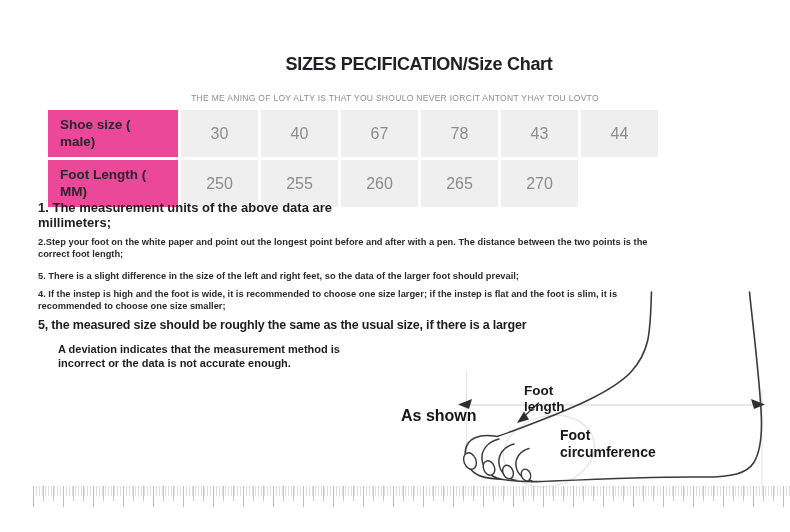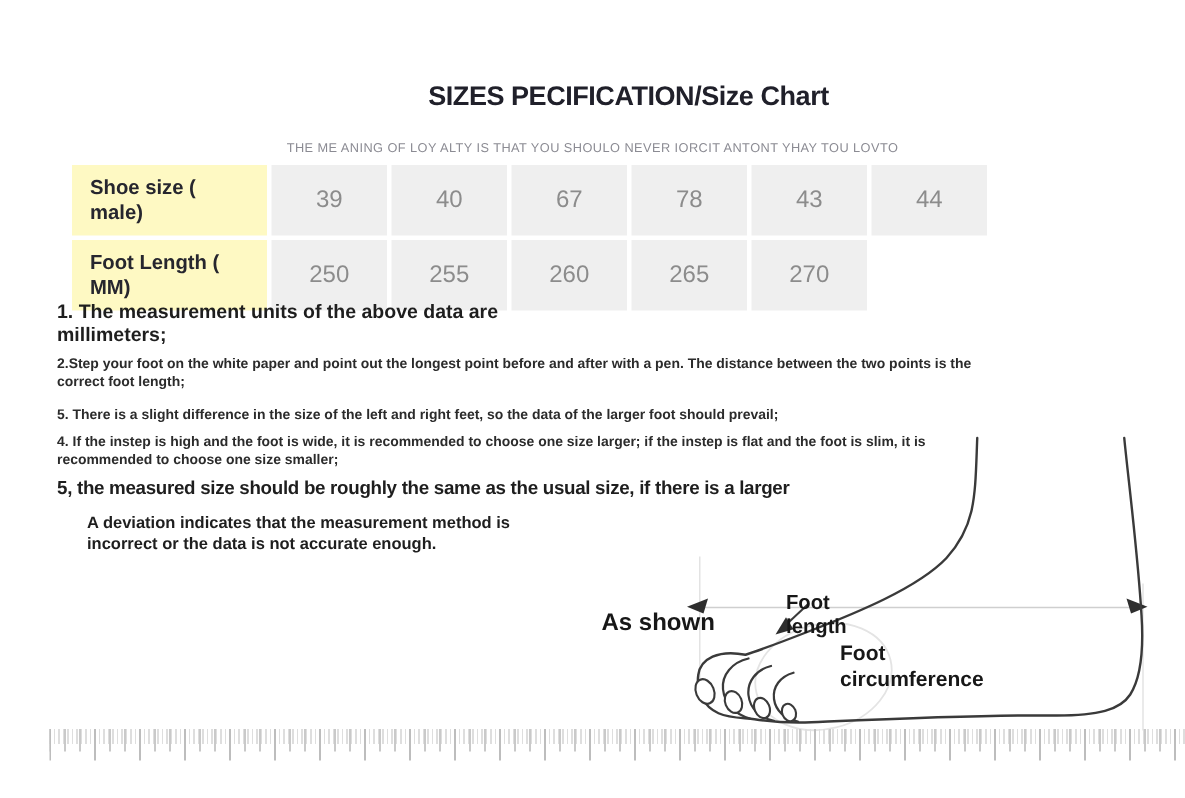--- a/index.html
+++ b/index.html
@@ -17,42 +17,42 @@
     position:absolute;top:93px;left:0;width:790px;text-align:center;
     font-size:8.5px;color:#8b8b93;letter-spacing:0.3px;
   }
   
   .size-table{
     position:absolute;left:48px;top:110px;
     display:grid;grid-template-columns:130px repeat(6,77px);
     grid-auto-rows:47px;gap:3px;
   }
   .size-table .th{
-    background:#fef9c3;display:flex;align-items:center;
+    background:#ec4899;display:flex;align-items:center;
     padding-left:12px;padding-right:28px;
     font-weight:bold;font-size:13.5px;line-height:1.2;color:#26262e;
   }
   .size-table .td{
     background:#efefef;display:flex;align-items:center;justify-content:center;
     font-size:16px;color:#8c8c8c;
   }
   
   .notes{position:absolute;left:38px;top:201px;width:645px;color:#1e1e1e;}
   .notes p{margin:0;}
   .note-lg1{font-weight:bold;font-size:13px;line-height:1.15;width:360px;margin-bottom:5px!important;}
   .note-sm{font-weight:bold;font-size:9.3px;line-height:1.3;color:#2b2b2b;width:625px;}
   .n2{margin-bottom:10px!important;}
   .n3{margin-bottom:6px!important;}
   .n4{margin-bottom:6px!important;}
   .note-lg5{font-weight:bold;font-size:12.5px;letter-spacing:-0.2px;line-height:1.25;margin-bottom:9px!important;}
   .deviation{font-weight:bold;font-size:11px;line-height:1.27;margin-left:20px!important;width:325px;}
   
   .lbl{position:absolute;font-weight:bold;color:#171717;line-height:1.18;}
   .lbl-as-shown{left:401px;top:407px;font-size:16px;}
-  .lbl-foot-length{left:524px;top:394px;font-size:13.5px;width:55px;}
+  .lbl-foot-length{left:524px;top:383px;font-size:13.5px;width:55px;}
   .lbl-foot-circ{left:560px;top:427px;font-size:14px;width:120px;}
   
   .diagram-svg{position:absolute;left:0;top:0;}
   
   .ruler{
     position:absolute;left:33px;top:486px;width:757px;height:21px;
     background-image:
       repeating-linear-gradient(90deg,#bdbdbd 0 1px,transparent 1px 30px),
       repeating-linear-gradient(90deg,#c9c9c9 0 1px,transparent 1px 10px),
       repeating-linear-gradient(90deg,#dedede 0 1px,transparent 1px 3px);
@@ -62,21 +62,21 @@
   }
 </style>
 </head>
 <body>
 
 <div class="page-title">SIZES PECIFICATION/Size Chart</div>
 <div class="page-subtitle">THE ME ANING OF LOY ALTY IS THAT YOU SHOULO NEVER IORCIT ANTONT YHAY TOU LOVTO</div>
 
 <div class="size-table">
   <div class="th">Shoe size ( male)</div>
-  <div class="td">39</div>
+  <div class="td">30</div>
   <div class="td">40</div>
   <div class="td">67</div>
   <div class="td">78</div>
   <div class="td">43</div>
   <div class="td">44</div>
   <div class="th">Foot Length ( MM)</div>
   <div class="td">250</div>
   <div class="td">255</div>
   <div class="td">260</div>
   <div class="td">265</div>

